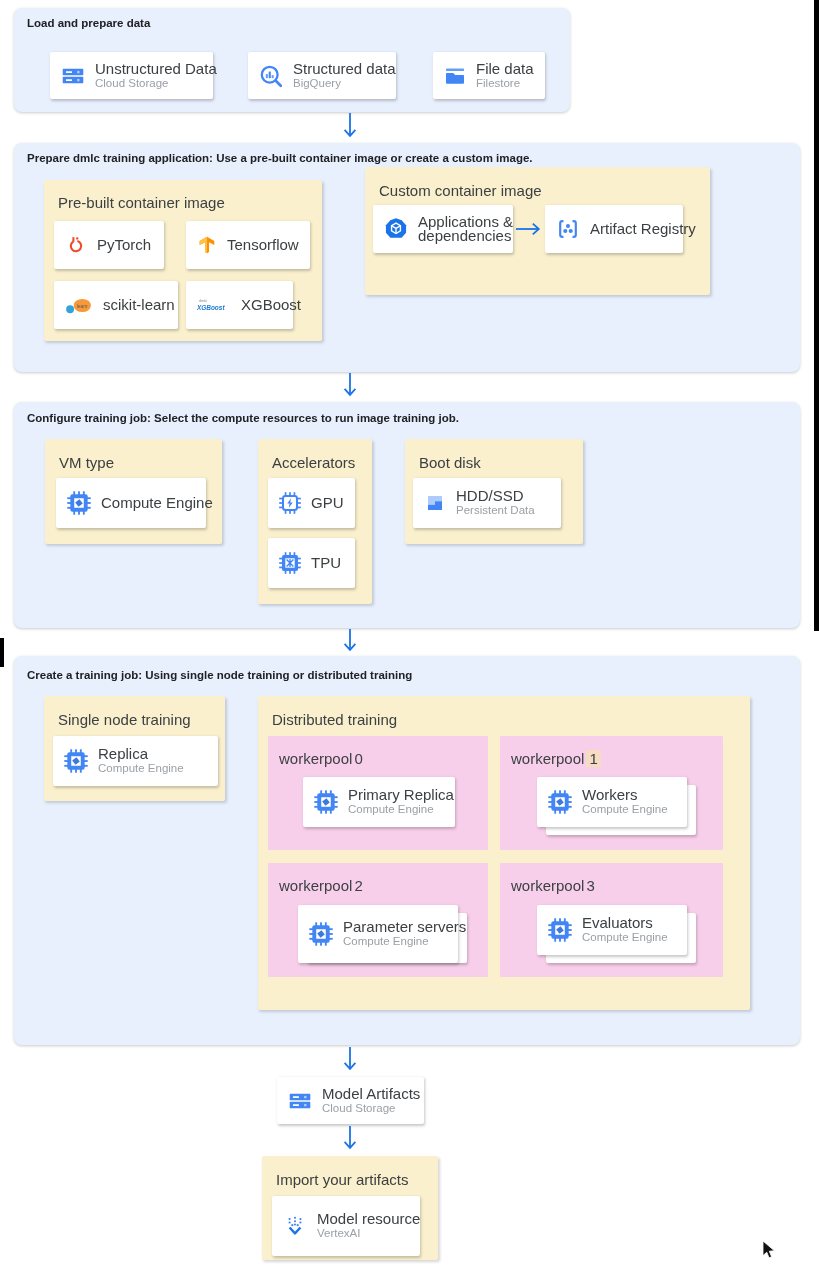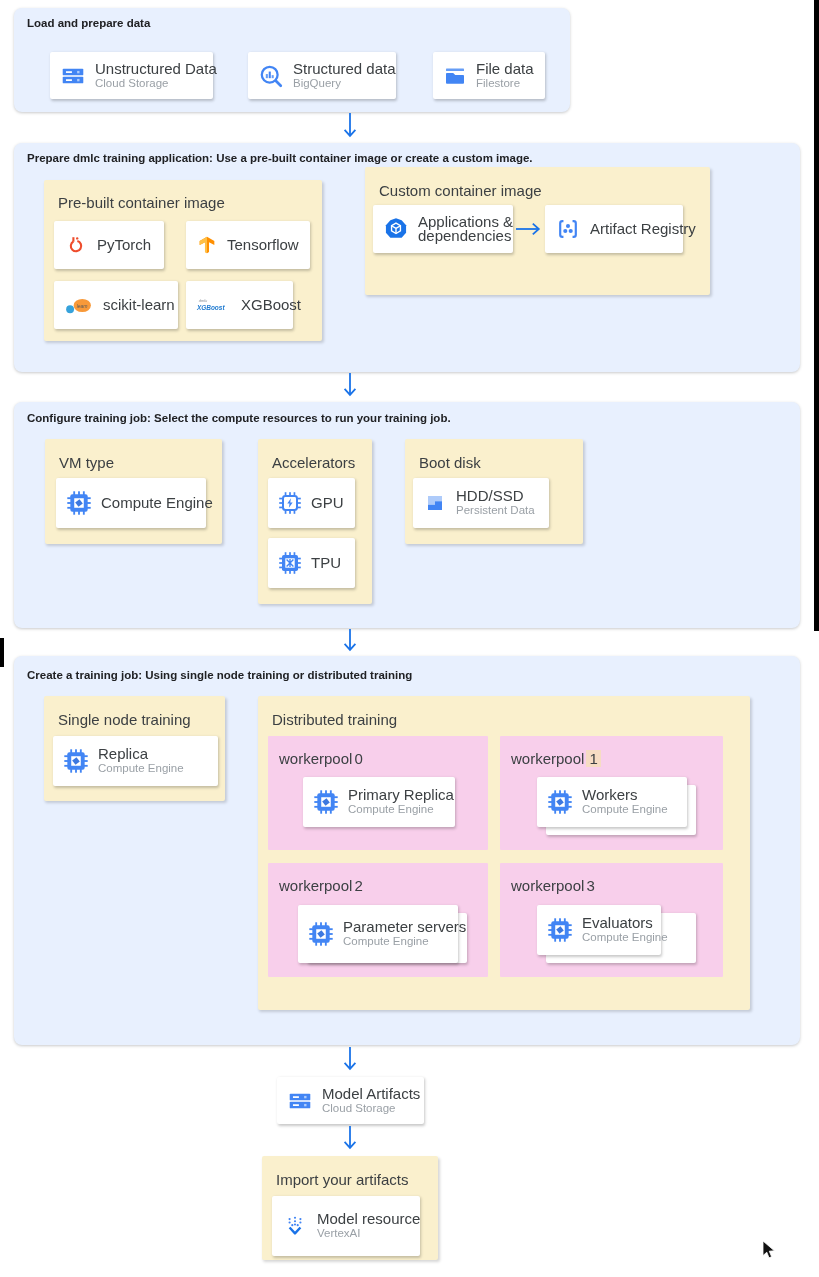--- a/index.html
+++ b/index.html
@@ -303,21 +303,21 @@
   </div>
 
   <div class="varrow" style="left:343px;top:373px">
     <svg width="14" height="28">
         <path d="M7 0 V21"></path>
         <path d="M1.6 15.8 L7 21.8 L12.4 15.8"></path>
       </svg>
   </div>
 
   <div class="sec" style="left:14px;top:402px;width:786px;height:226px">
-    <div class="sec-title" style="left:13px;top:10px">Configure training job: Select the compute resources to run your training job.</div>
+    <div class="sec-title" style="left:13px;top:10px">Configure training job: Select the compute resources to run image training job.</div>
 
     <div class="panel" style="left:31px;top:37px;width:177px;height:105px">
       <div class="plabel" style="left:14px;top:15px">VM type</div>
       <div class="card" style="left:11px;top:39px;width:150px;height:50px">
         <span class="icon">
             <svg width="26" height="26" viewBox="0 0 24 24">
               <use href="#sym-chip"></use>
             </svg>
           </span>
         <span class="txt">
@@ -345,21 +345,21 @@
             </svg>
           </span>
         <span class="txt">
             <span class="tt">TPU</span>
           </span>
       </div>
     </div>
 
     <div class="panel" style="left:391px;top:37px;width:178px;height:105px">
       <div class="plabel" style="left:14px;top:15px">Boot disk</div>
-      <div class="card" style="left:8px;top:39px;width:136px;height:50px">
+      <div class="card" style="left:8px;top:39px;width:148px;height:50px">
         <span class="icon">
             <svg width="24" height="24" viewBox="0 0 24 24">
               <use href="#sym-disk"></use>
             </svg>
           </span>
         <span class="txt">
           <span class="tt">HDD/SSD</span>
           <span class="st">Persistent Data</span>
         </span>
       </div>
@@ -445,21 +445,21 @@
             <span class="st">Compute Engine</span>
           </span>
         </div>
       </div>
 
       <div class="pool" style="left:242px;top:167px;width:223px;height:114px">
         <div class="plabel" style="left:11px;top:14px">
           <span>workerpool</span><span class="pnum">3</span>
         </div>
         <div class="ghost" style="left:46px;top:50px;width:150px;height:50px"></div>
-        <div class="card" style="left:37px;top:42px;width:124px;height:50px">
+        <div class="card" style="left:37px;top:42px;width:150px;height:50px">
           <span class="icon">
               <svg width="26" height="26" viewBox="0 0 24 24">
                 <use href="#sym-chip"></use>
               </svg>
             </span>
           <span class="txt">
             <span class="tt">Evaluators</span>
             <span class="st">Compute Engine</span>
           </span>
         </div>

